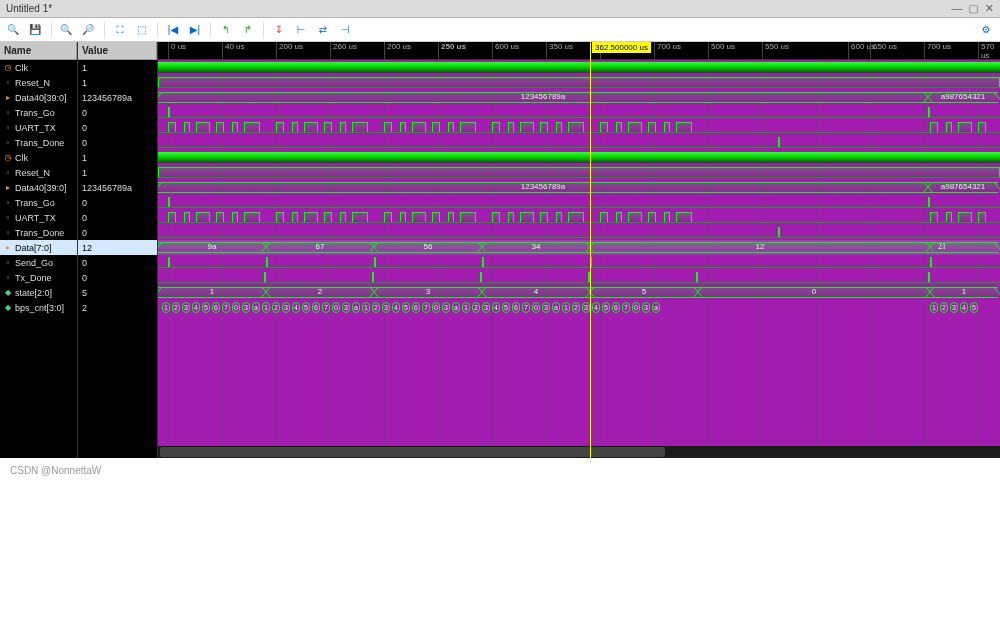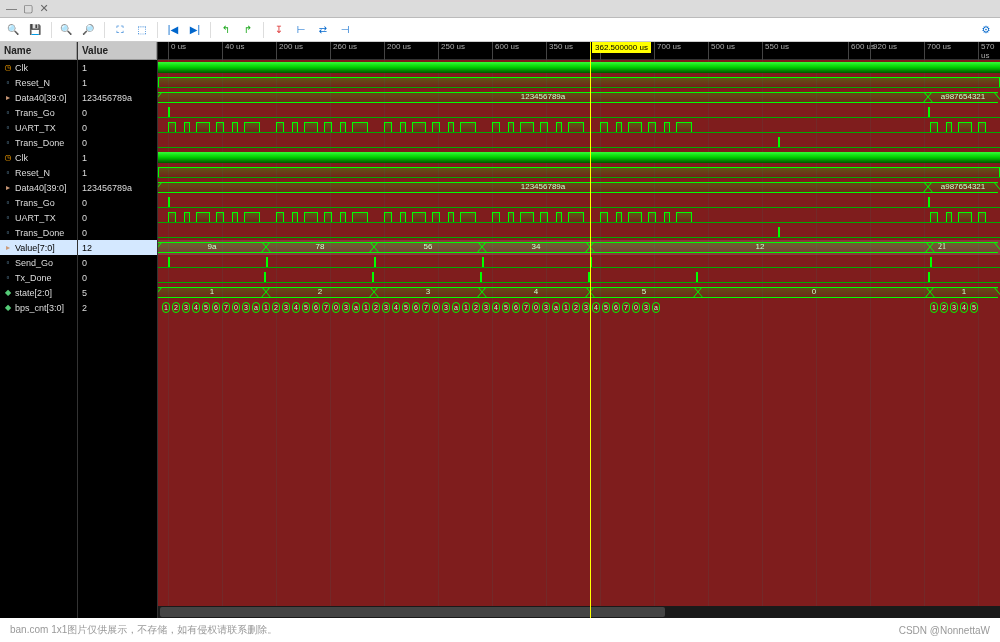--- a/index.html
+++ b/index.html
@@ -8,37 +8,37 @@
 .titlebar { height: 18px; background: #dcdcdc; border-bottom: 1px solid #bbb; display: flex; align-items: center; padding: 0 6px; color: #333; font-size: 10px; }
 .titlebar .title { flex: 1; }
 .titlebar .win-btns { display: flex; gap: 6px; color: #666; font-size: 11px; }
 .titlebar .win-btns span { cursor: pointer; }
 
 .toolbar { height: 24px; background: #fff; border-bottom: 1px solid #ccc; display: flex; align-items: center; padding: 0 4px; gap: 2px; }
 .toolbar .tb-btn { width: 20px; height: 20px; display: flex; align-items: center; justify-content: center; color: #0066cc; cursor: pointer; border-radius: 2px; }
 .toolbar .sep { width: 1px; height: 16px; background: #ddd; margin: 0 3px; }
 .toolbar .spacer { flex: 1; }
 
-.main { display: flex; height: 576px; background: #000; }
+.main { display: flex; height: 416px; background: #000; }
 .panel-names { width: 78px; background: #000; display: flex; flex-direction: column; border-right: 1px solid #333; }
 .panel-values { width: 80px; background: #000; display: flex; flex-direction: column; border-right: 1px solid #333; }
 .panel-header { height: 18px; background: #c8c8c8; color: #222; display: flex; align-items: center; padding: 0 4px; font-size: 10px; font-weight: bold; border-right: 1px solid #999; border-bottom: 1px solid #999; }
 
 .signal-row { height: 15px; display: flex; align-items: center; padding: 0 3px; color: #ddd; font-size: 9px; white-space: nowrap; overflow: hidden; cursor: pointer; gap: 2px; }
 .signal-row.selected { background: #d4e8ff; color: #000; }
 .value-row { height: 15px; display: flex; align-items: center; padding: 0 4px; color: #ddd; font-size: 9px; white-space: nowrap; overflow: hidden; }
 .value-row.selected { background: #d4e8ff; color: #000; }
 
 .sig-icon { width: 10px; height: 10px; display: inline-flex; align-items: center; justify-content: center; font-size: 8px; }
 .i-clk { color: #ffa500; }
 .i-bit { color: #7ac; }
 .i-bus { color: #c97; }
 .i-state { color: #5c7; }
 
-.panel-wave { flex: 1; background: #7f1d1d; position: relative; overflow: hidden; }
+.panel-wave { flex: 1; background: #a21caf; position: relative; overflow: hidden; }
 .ruler { height: 18px; background: #000; position: relative; border-bottom: 1px solid #333; }
 .ruler-tick { position: absolute; top: 0; font-size: 8px; color: #aaa; padding-left: 2px; border-left: 1px solid #444; height: 18px; }
 .cursor-line { position: absolute; top: 0; bottom: 0; width: 1px; background: #ffff00; z-index: 20; }
 .cursor-label { position: absolute; top: 0; background: #ffff00; color: #000; font-size: 8px; padding: 1px 3px; z-index: 21; white-space: nowrap; }
 
 .wave-rows { position: relative; }
 .wave-row { height: 15px; position: relative; }
 .wave-row.selected { background: rgba(200,220,255,0.15); }
 
 .clk-fill { position: absolute; left: 0; right: 0; top: 2px; bottom: 2px; background: linear-gradient(180deg, #3f3 0%, #0c0 50%, #050 100%); }
@@ -57,20 +57,21 @@
 .gridline { position: absolute; top: 0; bottom: 0; width: 1px; background: rgba(80,80,80,0.25); }
 
 .footer { height: 24px; background: #fff; color: #999; font-size: 10px; display: flex; align-items: center; padding: 0 10px; justify-content: space-between; }
 .scrollbar-h { position: absolute; bottom: 0; left: 0; right: 0; height: 12px; background: #1a1a1a; }
 .scrollbar-h .thumb { position: absolute; top: 1px; bottom: 1px; left: 2px; width: 60%; background: #444; border-radius: 2px; }
 </style>
 </head>
 <body>
 
 <div class="titlebar">
+  <span class="title">Untitled 1*</span>
   <div class="win-btns">
     <span>—</span>
     <span>▢</span>
     <span>✕</span>
   </div>
 </div>
 
 <div class="toolbar">
   <div class="tb-btn">🔍</div>
   <div class="tb-btn">💾</div>
@@ -142,21 +143,21 @@
         <div class="signal-row">
           <span class="sig-icon i-bit">▫</span>
           <span>UART_TX</span>
         </div>
         <div class="signal-row">
           <span class="sig-icon i-bit">▫</span>
           <span>Trans_Done</span>
         </div>
         <div class="signal-row selected">
           <span class="sig-icon i-bus">▸</span>
-          <span>Value[7:0]</span>
+          <span>Data[7:0]</span>
         </div>
         <div class="signal-row">
           <span class="sig-icon i-bit">▫</span>
           <span>Send_Go</span>
         </div>
         <div class="signal-row">
           <span class="sig-icon i-bit">▫</span>
           <span>Tx_Done</span>
         </div>
         <div class="signal-row">
@@ -191,29 +192,29 @@
         <div class="value-row">2</div>
       </div>
   </div>
   <div class="panel-wave">
     <div class="ruler" id="ruler">
         <div class="ruler-tick" style="left: 10px;">0 us</div>
         <div class="ruler-tick" style="left: 64px;">40 us</div>
         <div class="ruler-tick" style="left: 118px;">200 us</div>
         <div class="ruler-tick" style="left: 172px;">260 us</div>
         <div class="ruler-tick" style="left: 226px;">200 us</div>
-        <div class="ruler-tick" style="left: 280px;">250 us</div>
+        <div class="ruler-tick" style="left: 280px; font-weight: bold;">250 us</div>
         <div class="ruler-tick" style="left: 334px;">600 us</div>
         <div class="ruler-tick" style="left: 388px;">350 us</div>
         <div class="ruler-tick" style="left: 442px;">400 us</div>
         <div class="ruler-tick" style="left: 496px;">700 us</div>
         <div class="ruler-tick" style="left: 550px;">500 us</div>
         <div class="ruler-tick" style="left: 604px;">550 us</div>
         <div class="ruler-tick" style="left: 690px;">600 us</div>
-        <div class="ruler-tick" style="left: 712px;">920 us</div>
+        <div class="ruler-tick" style="left: 712px;">650 us</div>
         <div class="ruler-tick" style="left: 766px;">700 us</div>
         <div class="ruler-tick" style="left: 820px;">570 us</div>
       </div>
     <div class="gridlines" id="gridlines">
         <div class="gridline" style="left: 10px;"></div>
         <div class="gridline" style="left: 64px;"></div>
         <div class="gridline" style="left: 118px;"></div>
         <div class="gridline" style="left: 172px;"></div>
         <div class="gridline" style="left: 226px;"></div>
         <div class="gridline" style="left: 280px;"></div>
@@ -352,21 +353,21 @@
         </div>
         <div class="wave-row">
           <div class="bit-track">
             <div class="bit-high" style="left: 620px; width: 2px;"></div>
           </div>
         </div>
         <div class="wave-row selected">
           <div class="bus-shape" style="left: 0px; width: 108px;"></div>
           <div class="bus-label" style="left: 54px;">9a</div>
           <div class="bus-shape" style="left: 108px; width: 108px;"></div>
-          <div class="bus-label" style="left: 162px;">78</div>
+          <div class="bus-label" style="left: 162px;">67</div>
           <div class="bus-shape" style="left: 216px; width: 108px;"></div>
           <div class="bus-label" style="left: 270px;">56</div>
           <div class="bus-shape" style="left: 324px; width: 108px;"></div>
           <div class="bus-label" style="left: 378px;">34</div>
           <div class="bus-shape" style="left: 432px; width: 340px;"></div>
           <div class="bus-label" style="left: 602px;">12</div>
           <div class="bus-shape" style="left: 772px; width: 68px;"></div>
           <div class="bus-label" style="left: 784px; font-family: Liberation Serif, serif;">21</div>
         </div>
         <div class="wave-row">
@@ -465,15 +466,14 @@
       </div>
     <div class="cursor-line" id="cursor-line" style="left: 432px;"></div>
     <div class="cursor-label" id="cursor-label" style="left: 434px;">362.500000 us</div>
     <div class="scrollbar-h">
         <div class="thumb"></div>
       </div>
   </div>
 </div>
 
 <div class="footer">
-  <span>ban.com 1x1图片仅供展示，不存储，如有侵权请联系删除。</span>
   <span>CSDN @NonnettaW</span>
 </div>
 
 </body></html>

